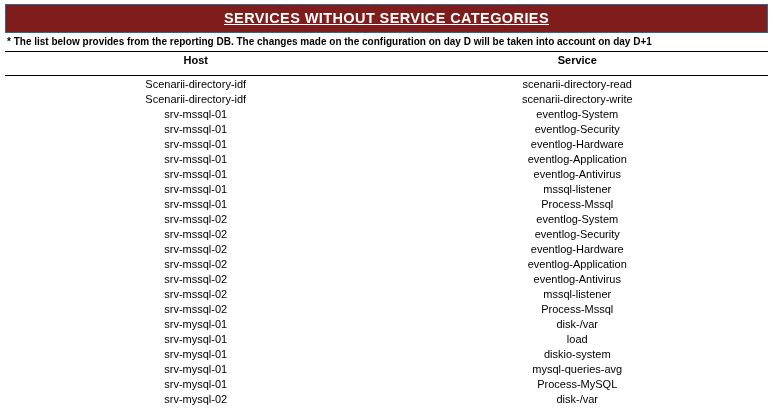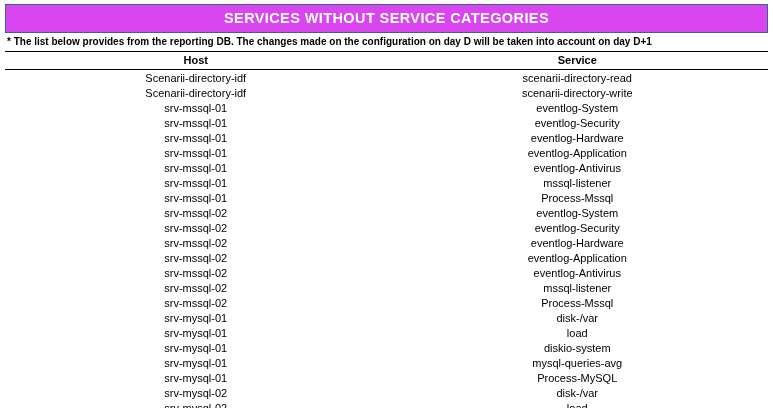--- a/index.html
+++ b/index.html
@@ -38,40 +38,40 @@
   }
   table.data {
     width: 100%;
     border-collapse: collapse;
     table-layout: fixed;
   }
   table.data th {
     font-size: 11px;
     font-weight: bold;
     text-align: center;
-    padding: 2px 0 3px 0;
+    padding: 2px 0 9px 0;
     border-top: 1.5px solid #000000;
     border-bottom: 1.5px solid #000000;
   }
   table.data td {
     font-size: 11px;
     text-align: center;
     padding: 2px 0 1px 0;
     border: none;
     margin-top: 40px;
   }
   .col-host { width: 50%; }
   .col-service { width: 50%; }
 </style>
 </head>
 <body>
 
 <div class="report">
 
-  <div class="title-bar" style="background: #d946ef;">SERVICES WITHOUT SERVICE CATEGORIES</div>
+  <div class="title-bar" style="background: #7f1d1d; text-decoration: underline;">SERVICES WITHOUT SERVICE CATEGORIES</div>
 
   <div class="note">* The list below provides from the reporting DB. The changes made on the configuration on day D will be taken into account on day D+1</div>
 
   <table class="data">
     <thead>
       <tr>
         <th class="col-host">Host</th>
         <th class="col-service">Service</th>
       </tr>
     </thead>

